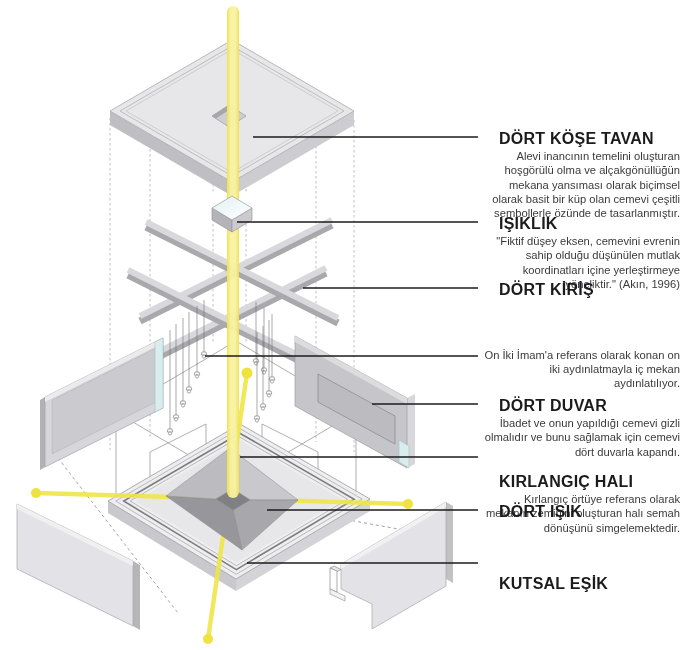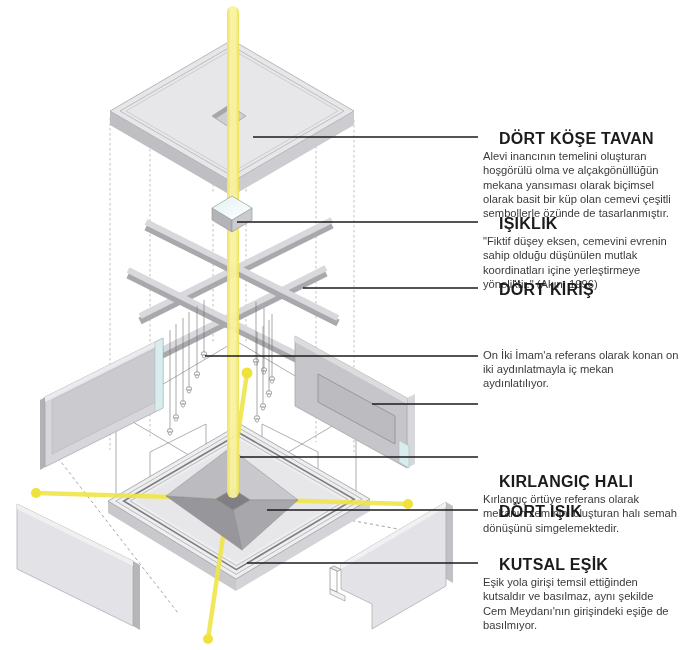--- a/index.html
+++ b/index.html
@@ -2,21 +2,21 @@
 <html style="--accent-yellow: #f0e54a; --accent-yellow-light: #f8f2a0; --accent-yellow-deep: #f0e23c; --glass-cyan: #d9edef; --ink: #1b1b1d; --body-text: #3a3a3c; --line-gray: #9a9a9e;"><head>
 <meta charset="utf-8">
 <style>
   html,body{margin:0;padding:0;background:#fff;}
   .canvas{position:relative;width:682px;height:650px;background:#fff;overflow:hidden;
           font-family:"Liberation Sans","DejaVu Sans",sans-serif;}
   .diagram-svg{position:absolute;left:0;top:0;}
   .annotation{position:absolute;left:483px;width:197px;}
   .annotation h3{margin:0 0 1px;font-size:16px;font-weight:bold;color:var(--ink,#1b1b1d);
                  letter-spacing:.25px;line-height:1.2;padding-left:16px;}
-  .annotation p{margin:0;font-size:11.2px;color:var(--body-text,#3a3a3c);line-height:1.27;}
+  .annotation p{margin:0;font-size:11.2px;color:var(--body-text,#3a3a3c);line-height:1.27;text-align:right;}
   .leader{stroke:var(--ink,#1b1b1d);stroke-width:1.4;}
   .axis-beam{opacity:.95;}
   .xbeam{stroke:var(--accent-yellow,#f0e54a);stroke-width:4.5;stroke-linecap:round;opacity:.9;}
   .xdot{fill:var(--accent-yellow-deep,#f0e23c);}
   .dashv{stroke:#b0b0b4;stroke-width:.8;stroke-dasharray:2.5,2.5;fill:none;}
   .dashd{stroke:#8a8a8e;stroke-width:.8;stroke-dasharray:3,3;fill:none;}
   .wire{stroke:#9a9a9e;stroke-width:.8;fill:none;}
 </style>
 </head>
 <body>
@@ -243,24 +243,27 @@
   <div class="annotation" style="top:214px">
     <h3>IŞIKLIK</h3>
     <p>"Fiktif düşey eksen, cemevini evrenin sahip olduğu düşünülen mutlak koordinatları içine yerleştirmeye yöneliktir." (Akın, 1996)</p>
   </div>
   <div class="annotation" style="top:280px">
     <h3>DÖRT KİRİŞ</h3>
   </div>
   <div class="annotation" style="top:348px">
     <p>On İki İmam'a referans olarak konan on iki aydınlatmayla iç mekan aydınlatılıyor.</p>
   </div>
+  <div class="annotation" style="top:396px">
+    <h3>DÖRT DUVAR</h3>
+    <p>İbadet ve onun yapıldığı cemevi gizli olmalıdır ve bunu sağlamak için cemevi dört duvarla kapandı.</p>
+  </div>
   <div class="annotation" style="top:472px">
     <h3>KIRLANGIÇ HALI</h3>
     <p>Kırlangıç örtüye referans olarak mekanın zeminini oluşturan halı semah dönüşünü simgelemektedir.</p>
   </div>
   <div class="annotation" style="top:502px">
     <h3>DÖRT IŞIK</h3>
   </div>
-  <div class="annotation" style="top:555px">
+  <div class="annotation" style="top:574px">
     <h3>KUTSAL EŞİK</h3>
-    <p>Eşik yola girişi temsil ettiğinden kutsaldır ve basılmaz, aynı şekilde Cem Meydanı'nın girişindeki eşiğe de basılmıyor.</p>
   </div>
 </div>
 
 </body></html>

